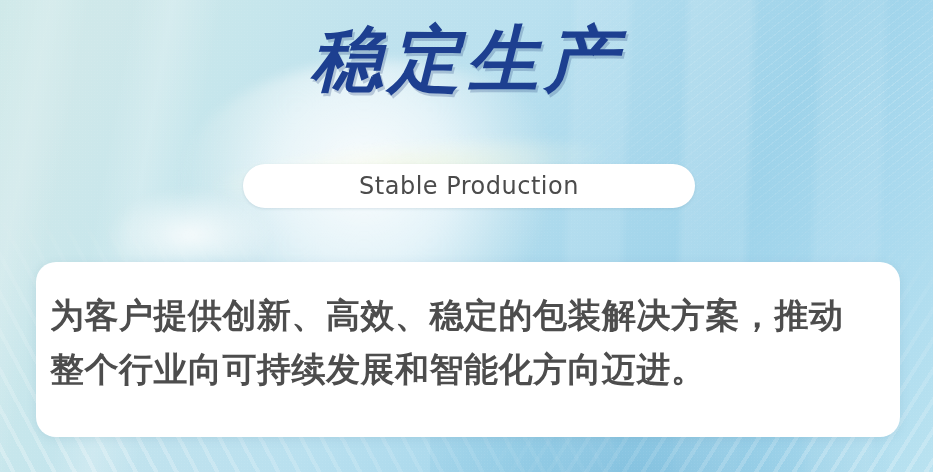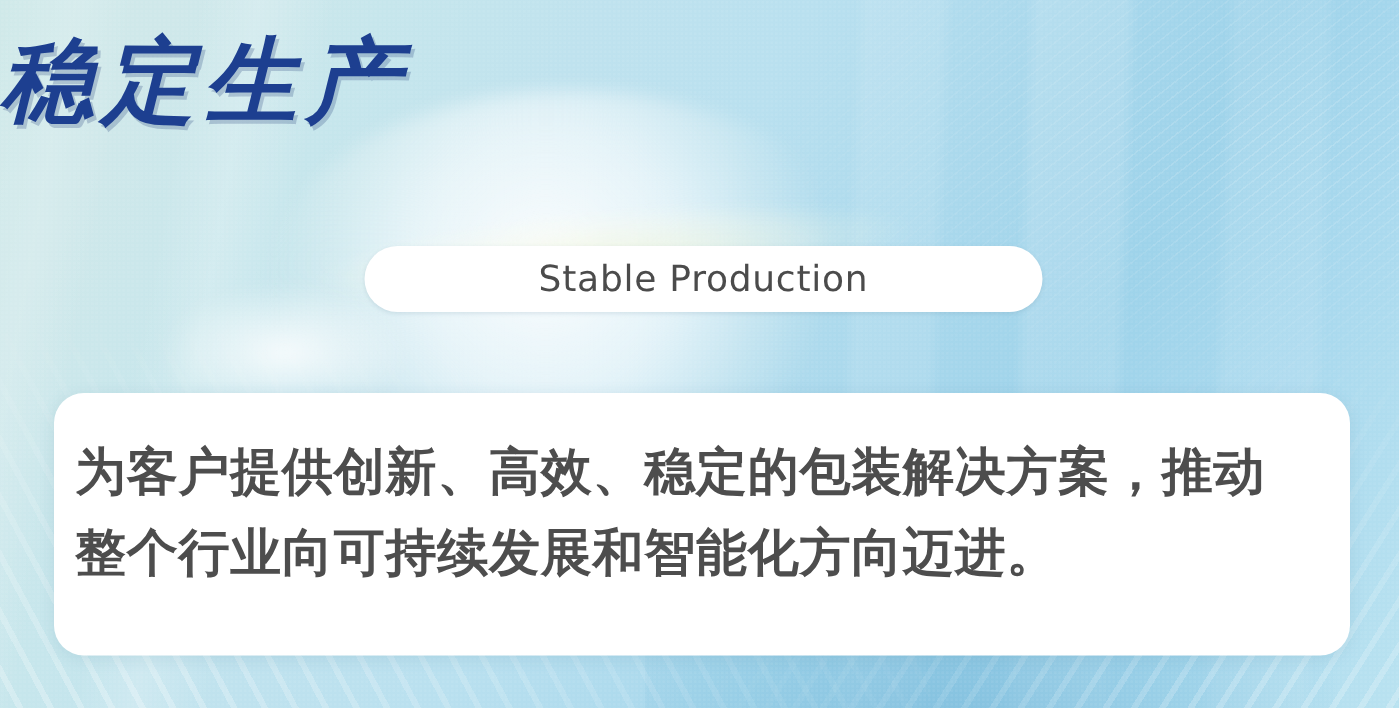--- a/index.html
+++ b/index.html
@@ -164,23 +164,23 @@
     opacity: 0.55;
   }
 
   
   .content { position: absolute; inset: 0; }
 
   .title {
     position: absolute;
     left: 0; right: 0;
     top: 20px;
-    text-align: left;
+    text-align: center;
     font-family: "DejaVu Sans", "Liberation Sans", sans-serif;
-    font-size: 62px;
+    font-size: 72px;
     font-weight: bold;
     font-style: italic;
     letter-spacing: 6px;
     line-height: 1.1;
     color: #1d3f90;
     text-shadow: 2px 3px 0 rgba(18,44,110,0.22);
     white-space: nowrap;
   }
 
   .subtitle-pill {

